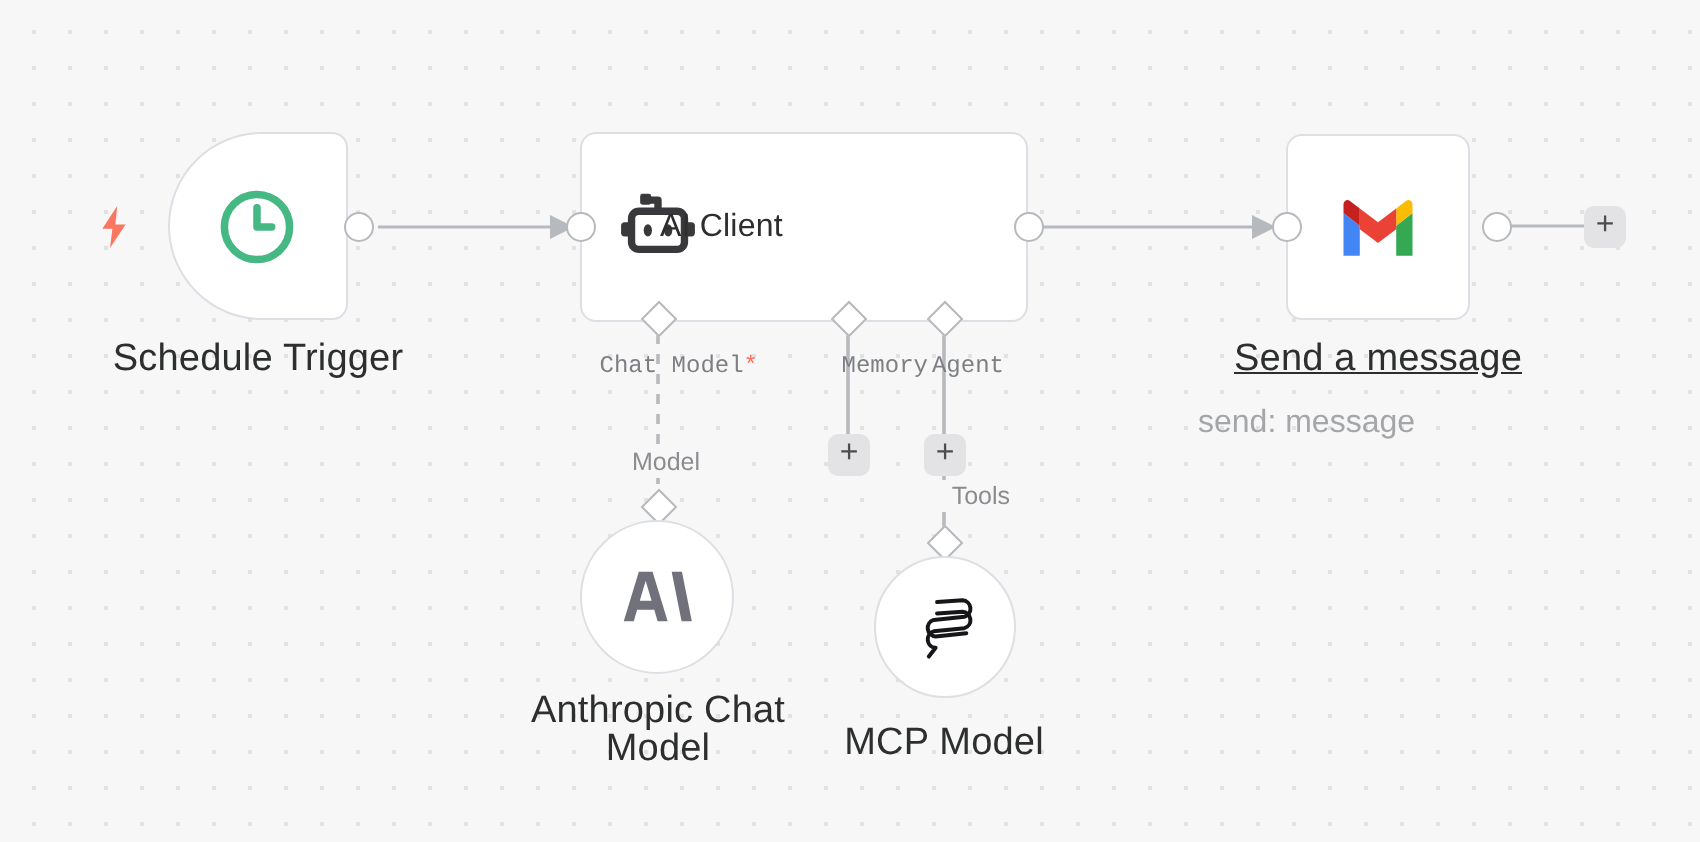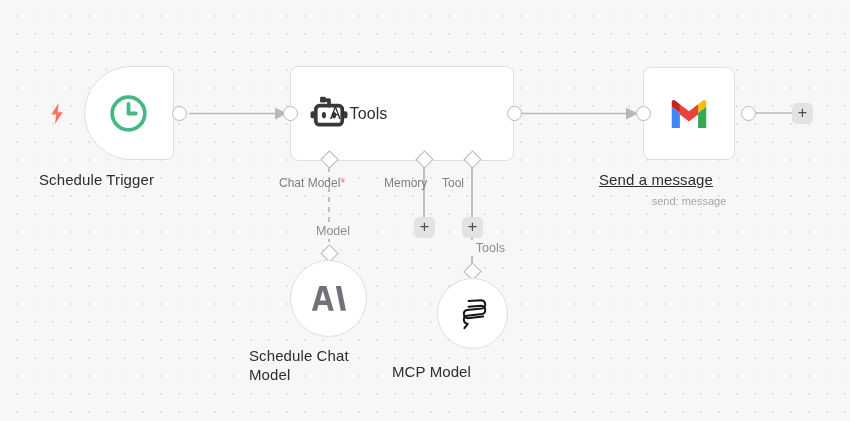--- a/index.html
+++ b/index.html
@@ -41,33 +41,34 @@
   .node.trigger {
     border-radius: 48px 8px 8px 48px;
   }
   .node.round {
     border-radius: 50%;
     border-color: #dcdfe3;
   }
 
   .node-label {
     position: absolute;
-    text-align: left;
+    text-align: center;
     color: #2d2e2e;
-    font-size: 15px;
+    font-size: 19px;
     line-height: 19px;
     letter-spacing: 0.1px;
     white-space: pre-line;
   }
   .node-sublabel {
     position: absolute;
-    text-align: center;
+    text-align: left;
     color: #a4a6a9;
-    font-size: 11px;
+    font-size: 16px;
     line-height: 16px;
+    margin-top: 11px;
   }
 
   
   .port {
     position: absolute;
     width: 15px;
     height: 15px;
     border-radius: 50%;
     background: #ffffff;
     border: 1.3px solid #b6b9bd;
@@ -97,22 +98,23 @@
     box-sizing: border-box;
     cursor: pointer;
   }
 
   
   .conn-caption {
     position: absolute;
     font-size: 12px;
     line-height: 15px;
     color: #7d7f83;
-    text-align: left;
+    text-align: right;
     white-space: nowrap;
+    font-family: Liberation Mono, monospace;
   }
   .conn-caption .req {
     color: #ff6d5a;
     font-size: 12px;
   }
   .conn-mid {
     position: absolute;
     font-size: 12.5px;
     line-height: 16px;
     color: #8a8c90;
@@ -170,36 +172,36 @@
   <div class="node rect" style="left:290px; top:66px; width:224px; height:95px;"></div>
   <svg class="icon" style="left:307px; top:93px;" width="44" height="40" viewBox="0 0 28 26" xmlns="http://www.w3.org/2000/svg">
     <rect x="5.4" y="8.2" width="17.2" height="12.4" rx="2.4" fill="none" stroke="#39393b" stroke-width="2.4"></rect>
     <path d="M14 8.2 V4.6 H10.4" fill="none" stroke="#39393b" stroke-width="2.4" stroke-linecap="round" stroke-linejoin="round"></path>
     <rect x="8.2" y="2.5" width="3.6" height="3.6" rx="0.8" fill="#39393b"></rect>
     <rect x="2.0" y="11.8" width="3.4" height="4.6" rx="1.2" fill="#39393b"></rect>
     <rect x="22.6" y="11.8" width="3.4" height="4.6" rx="1.2" fill="#39393b"></rect>
     <ellipse cx="10.7" cy="14.4" rx="1.35" ry="2.0" fill="#39393b"></ellipse>
     <ellipse cx="17.3" cy="14.4" rx="1.35" ry="2.0" fill="#39393b"></ellipse>
   </svg>
-  <div class="node-label" style="left:330px; top:104px; width:160px; text-align:left; font-size:16px;">AI Tools</div>
+  <div class="node-label" style="left:330px; top:104px; width:160px; text-align:left; font-size:16px;">AI Client</div>
   <div class="port" style="left:507px; top:106px;"></div>
   <div class="port" style="left:283px; top:106px;"></div>
 
   <div class="diamond" style="left:322.5px; top:153px;"></div>
   <div class="diamond" style="left:417.5px; top:153px;"></div>
   <div class="diamond" style="left:465.5px; top:153px;"></div>
 
   <div class="conn-caption" style="left:279px; top:176px; width:100px;">
     <span>Chat Model</span><span class="req">*</span>
   </div>
   <div class="conn-caption" style="left:384px; top:176px; width:80px;">
     <span>Memory</span>
   </div>
   <div class="conn-caption" style="left:442px; top:176px; width:60px;">
-    <span>Tool</span>
+    <span>Agent</span>
   </div>
 
   <div class="conn-mid" style="left:299px; top:223px; width:60px;">Model</div>
   <div class="conn-mid" style="left:443px; top:240px; width:58px;text-align:right;">Tools</div>
 
   <div class="plus-btn" style="left:414px; top:217px;">+</div>
   <div class="plus-btn" style="left:462px; top:217px;">+</div>
 
   <div class="node rect" style="left:643px; top:67px; width:92px; height:93px;"></div>
   <svg class="icon" style="left:666px; top:91px;" width="46" height="46" viewBox="0 0 48 48" xmlns="http://www.w3.org/2000/svg">
@@ -215,21 +217,21 @@
   <div class="node-sublabel" style="left:599px; top:193px; width:180px;">send: message</div>
   <div class="plus-btn" style="left:792px; top:103px;">+</div>
 
   <div class="diamond" style="left:322.5px; top:247px;"></div>
   <div class="node round" style="left:290px; top:260px; width:77px; height:77px;"></div>
   <svg class="icon" style="left:311px; top:284px;" width="35" height="29" viewBox="0 0 36 30" xmlns="http://www.w3.org/2000/svg">
     <path d="M8.6 2.0 L0.8 27.6 H6.0 L7.7 21.6 H16.6 L18.3 27.6 H23.5 L15.7 2.0 Z
              M9.1 17.0 L12.15 6.6 L15.2 17.0 Z" fill="#70717a"></path>
     <path d="M25.6 2.0 H30.9 L36.0 27.6 H30.7 Z" fill="#70717a"></path>
   </svg>
-  <div class="node-label" style="left:249px; top:346px; width:160px;">Schedule Chat
+  <div class="node-label" style="left:249px; top:346px; width:160px;">Anthropic Chat
 Model</div>
 
   <div class="diamond" style="left:465.5px; top:265px;"></div>
   <div class="node round" style="left:437px; top:278px; width:71px; height:71px;"></div>
   <svg class="icon" style="left:455px; top:294px;" width="36" height="40" viewBox="0 0 36 40" xmlns="http://www.w3.org/2000/svg">
     <g transform="rotate(38 18 20)" fill="none" stroke="#16161a" stroke-width="2.0" stroke-linecap="round" stroke-linejoin="round">
       <path d="M6.5 12.5 L16.0 4.0 A4.2 4.2 0 0 1 21.8 9.9 L10.7 20.6
                A4.2 4.2 0 0 0 16.5 26.5 L27.6 15.8"></path>
       <path d="M10.0 17.0 L19.5 8.5 A4.2 4.2 0 0 1 25.3 14.4 L14.2 25.1
                A4.2 4.2 0 0 0 20.0 31.0 L20.0 36.5"></path>

